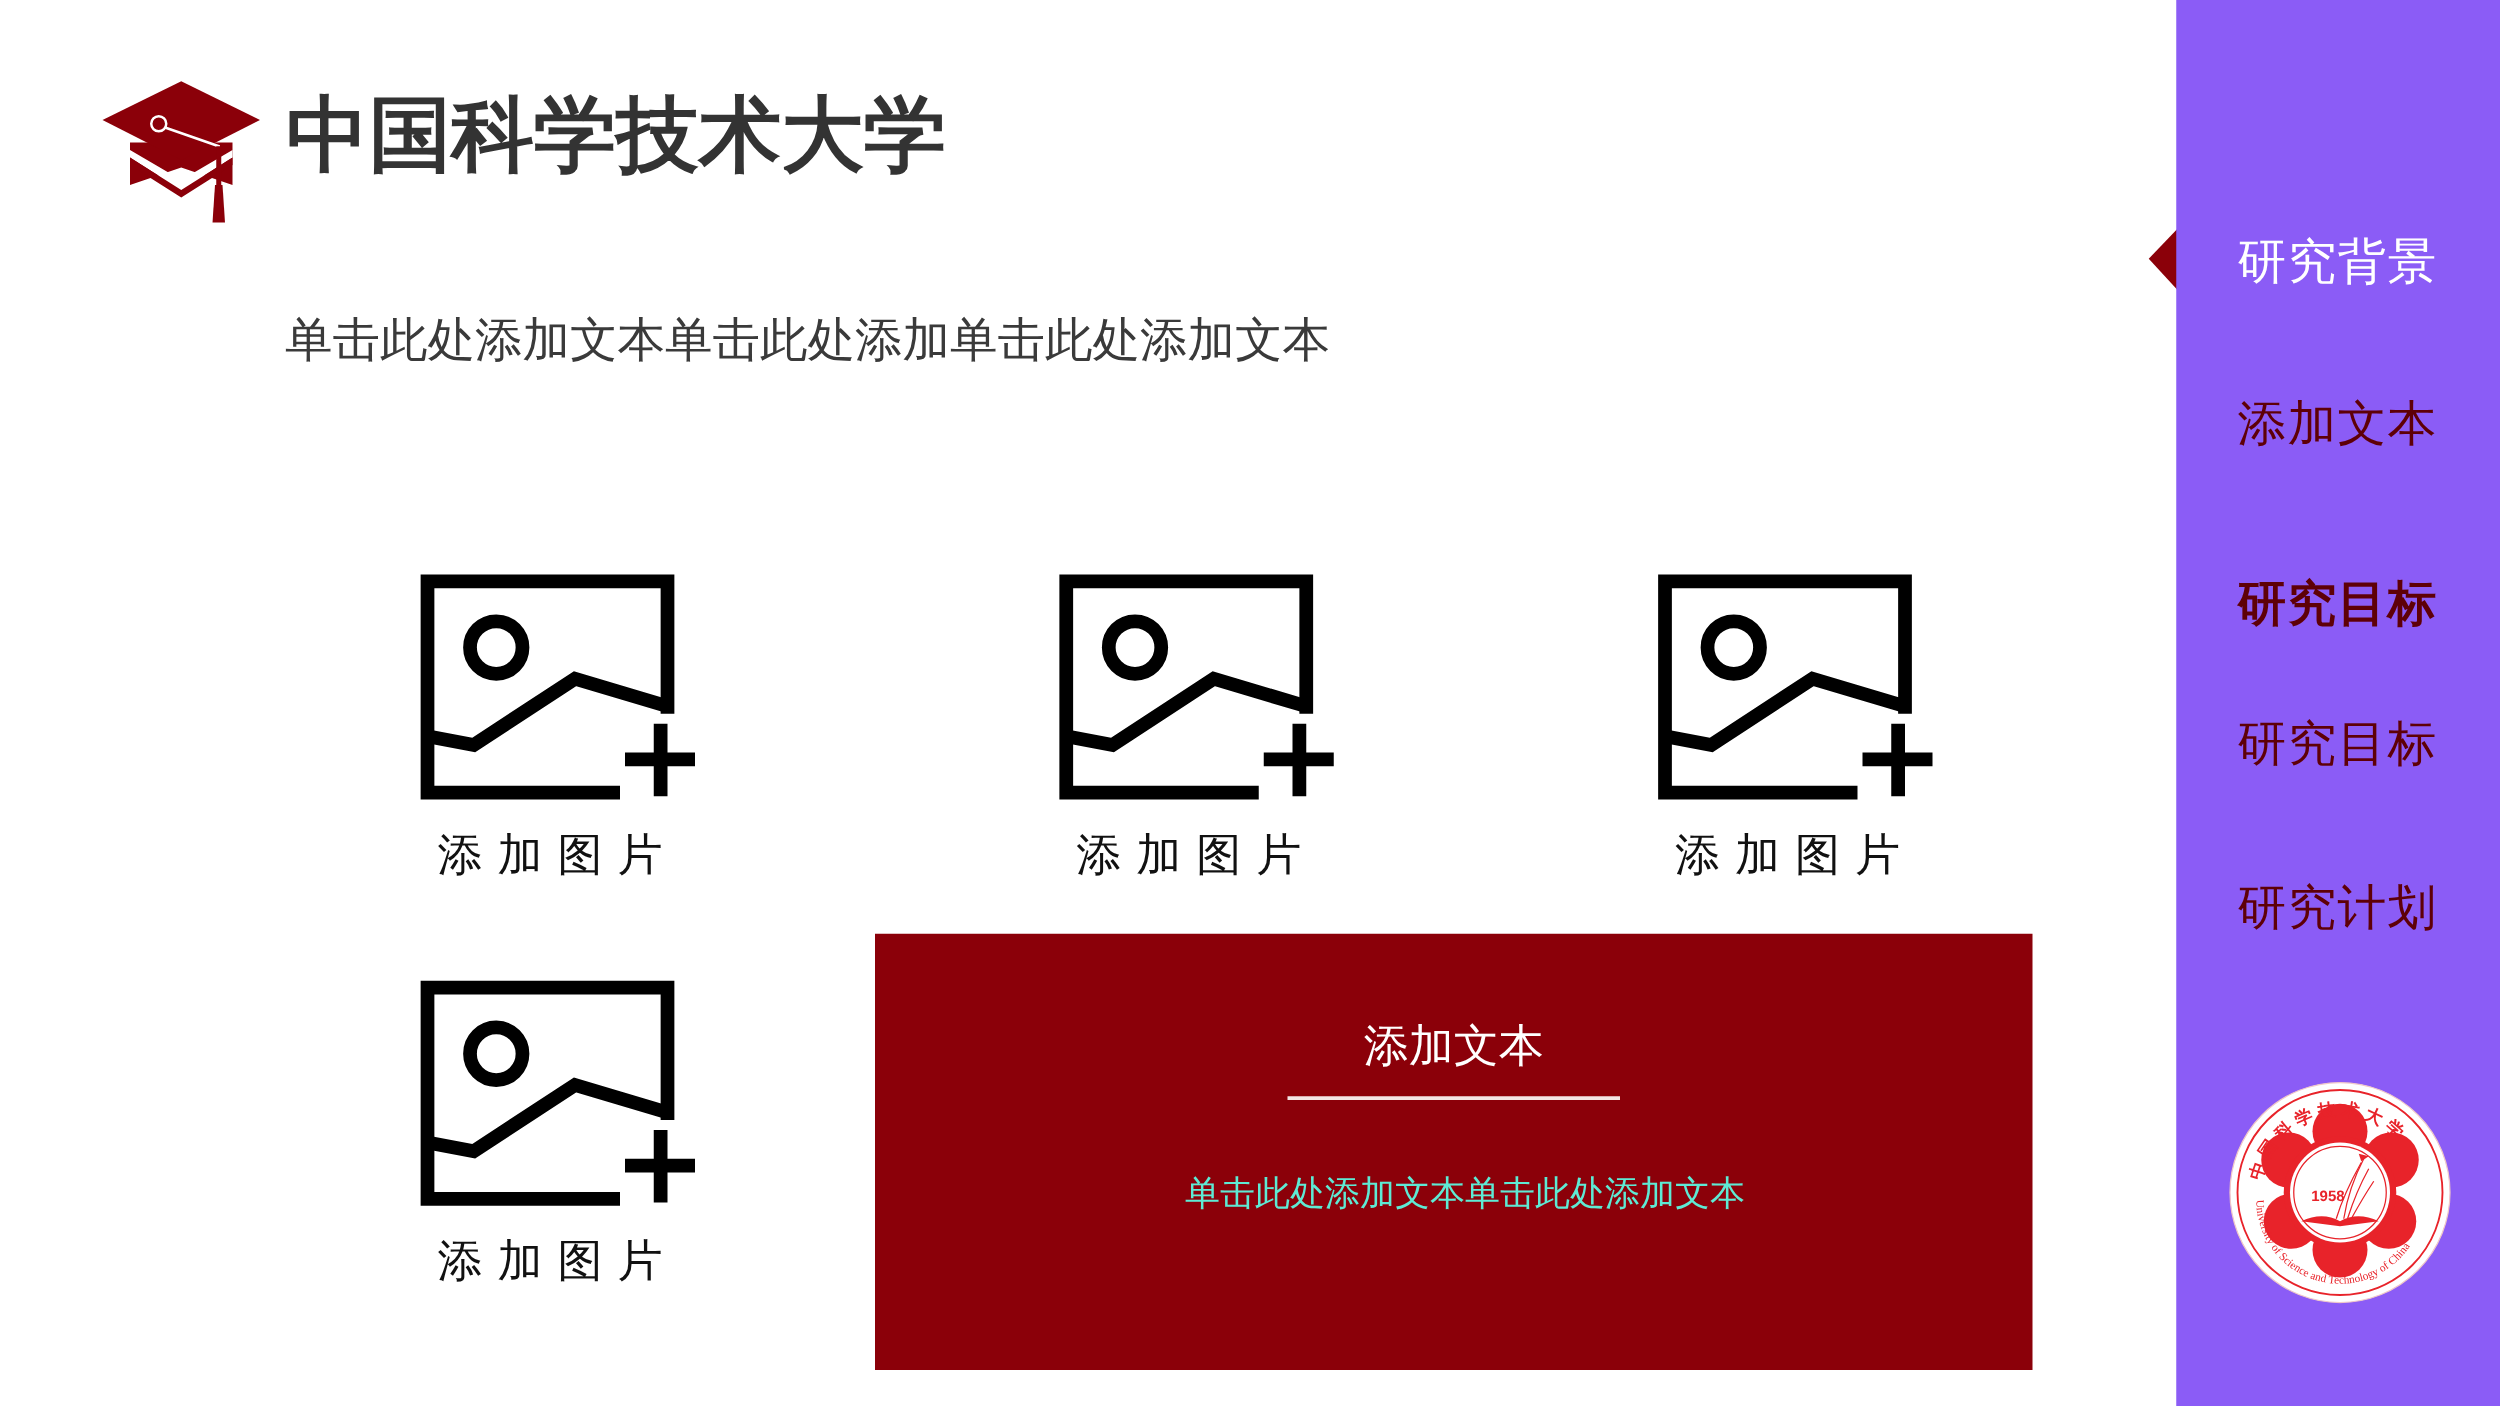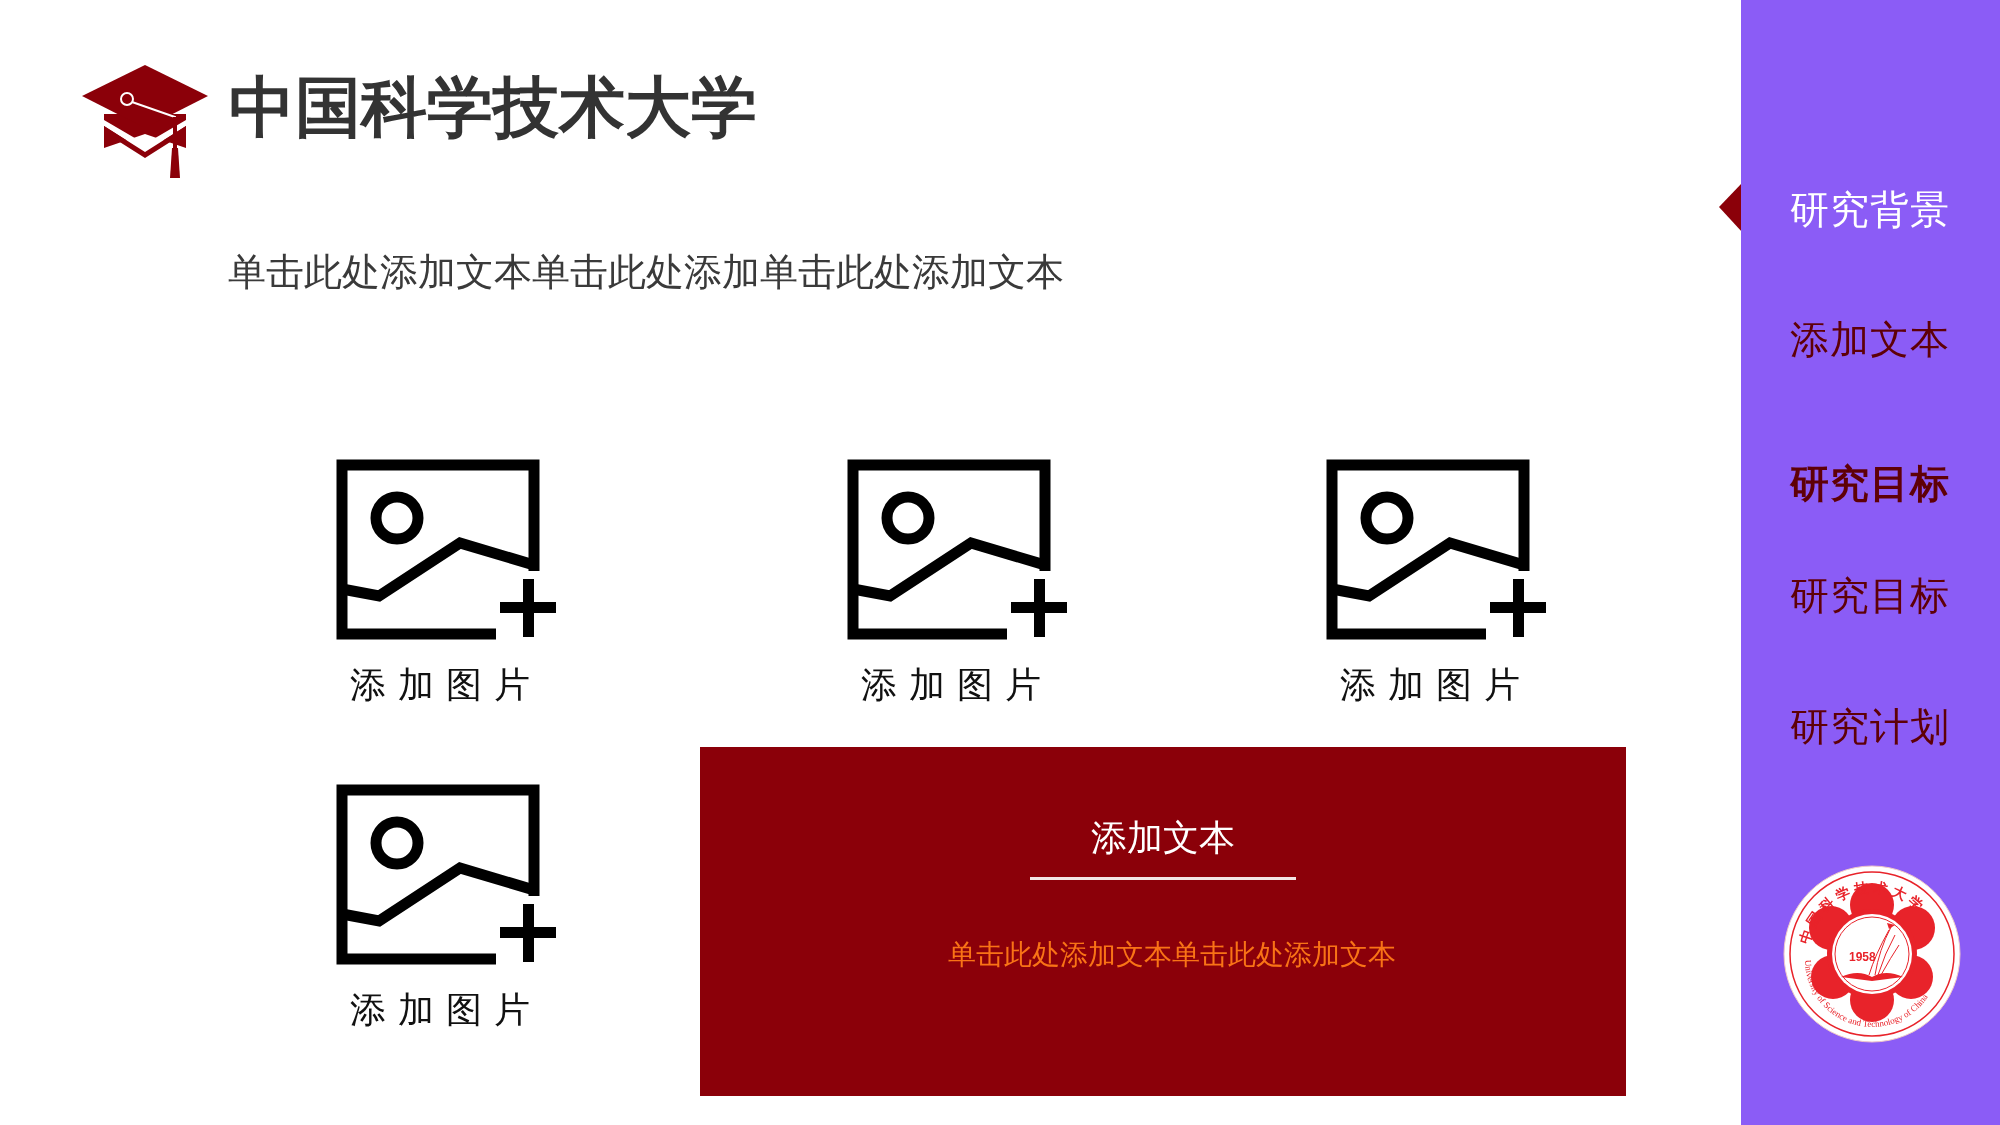--- a/index.html
+++ b/index.html
@@ -30,21 +30,21 @@
   }
   .red-box .rb-heading {
     position: absolute; left: 0; width: 100%; top: 68px; text-align: center;
     font-size: 36px; color: #ffffff; line-height: 46px; padding-left: 0px;
   }
   .red-box .rb-rule {
     position: absolute; left: 330px; top: 130px; width: 266px; height: 3px; background: #f3e5e5;
   }
   .red-box .rb-body {
     position: absolute; left: 0; width: 100%; top: 190px; text-align: center;
-    font-size: 28px; color: #f97316; line-height: 36px; padding-left: 18px; box-sizing: border-box;
+    font-size: 28px; color: #5eead4; line-height: 36px; padding-left: 18px; box-sizing: border-box;
   }
   .sidebar {
     position: absolute; left: 1741px; top: 0; width: 259px; height: 1125px; background: #8b5cf6;
   }
   .sidebar-pointer {
     position: absolute; left: 1719px; top: 183px; width: 0; height: 0;
     border-top: 24px solid transparent; border-bottom: 25px solid transparent;
     border-right: 23px solid #8b0009;
   }
   .nav-item {

